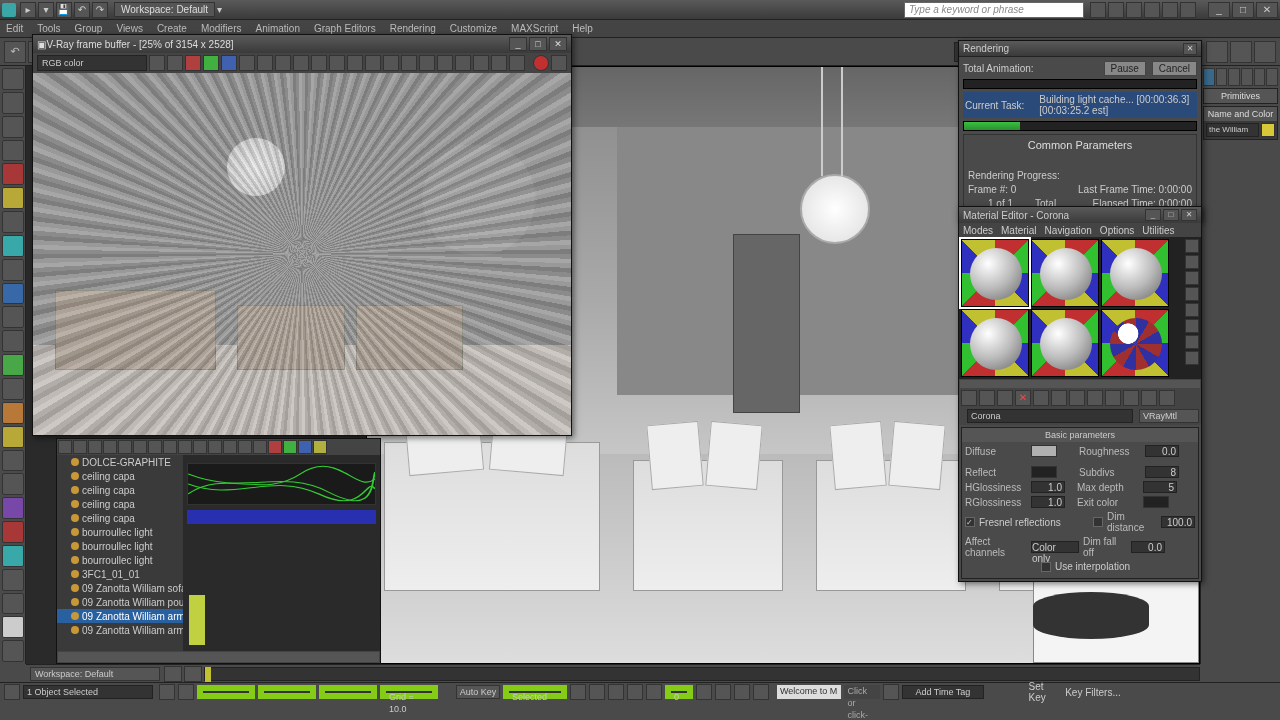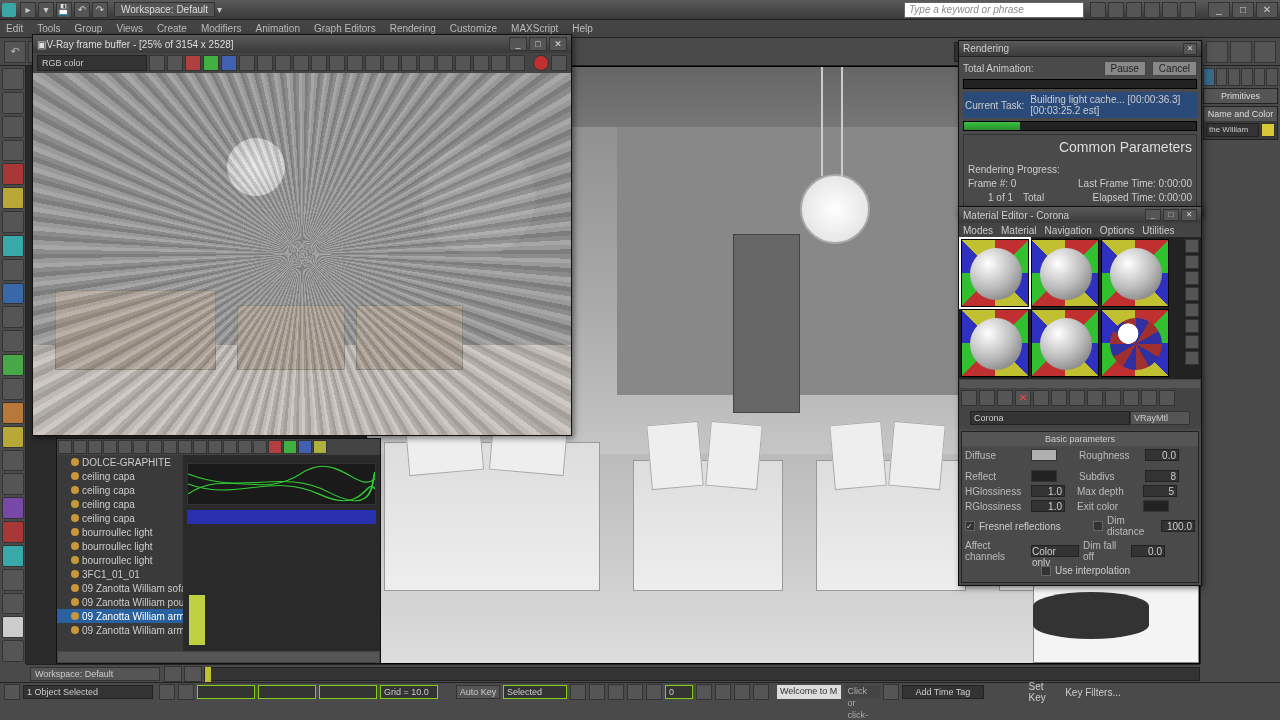--- a/index.html
+++ b/index.html
@@ -105,38 +105,38 @@
 
 .rend{position:absolute;right:78px;top:40px;width:244px;background:#4a4a4a;border:1px solid #111;box-shadow:2px 2px 6px rgba(0,0,0,.5);color:#ccc}
 .rend .r-title{height:16px;background:linear-gradient(#5a5a5a,#3a3a3a);display:flex;align-items:center;padding:0 4px;border-bottom:1px solid #222}
 .rend .r-title .sp{flex:1}
 .rend .r-body{padding:4px;font-size:9px}
 .rend .r-row{display:flex;gap:6px;align-items:center;margin-bottom:3px}
 .rend .r-btn{padding:1px 6px;background:#888;border:1px solid #444;color:#222}
 .rend .prog{height:10px;background:#222;border:1px solid #000;position:relative;margin:3px 0}
 .rend .prog .fill{height:100%;width:24%;background:linear-gradient(#3ac040,#2a9030)}
 .rend .r-sec{border:1px solid #333;padding:4px;margin-top:3px}
-.rend .r-sec .sh{text-align:right;font-size:14px;margin-bottom:9px;color:#ddd}
+.rend .r-sec .sh{text-align:center;font-size:11px;margin-bottom:19px;color:#ddd}
 
 .mat{position:absolute;right:78px;top:206px;width:244px;background:#4a4a4a;border:1px solid #111;box-shadow:2px 2px 6px rgba(0,0,0,.5);color:#ccc}
 .mat .m-title{height:16px;background:linear-gradient(#5a5a5a,#3a3a3a);display:flex;align-items:center;padding:0 4px}
 .mat .m-title .sp{flex:1}
 .mat .m-title .mwc{width:16px;height:12px;background:#555;border:1px solid #333;margin-left:2px;font-size:8px;text-align:center}
 .mat .m-menu{height:14px;background:#444;display:flex;gap:8px;padding:0 4px;align-items:center;font-size:9px;color:#ccc}
 .mat .m-slots{display:flex;flex-wrap:wrap;background:#222;padding:2px;gap:2px;position:relative}
 .mat .slot{width:68px;height:68px;background:repeating-conic-gradient(#c03030 0 45deg,#30c030 45deg 90deg,#3030c0 90deg 135deg,#c0c030 135deg 180deg);position:relative;border:1px solid #000}
 .mat .slot.sel{outline:2px solid #fff}
 .mat .slot .ball{position:absolute;top:8px;left:8px;width:52px;height:52px;border-radius:50%;background:radial-gradient(circle at 35% 30%,#fff,#bbb 50%,#666)}
 .mat .slot.chk .ball{background:radial-gradient(circle at 35% 30%,#fff 0 20%,transparent 21%),repeating-conic-gradient(#3030a0 0 30deg,#a03030 30deg 60deg)}
 .mat .m-side{position:absolute;right:2px;top:2px;width:14px;display:flex;flex-direction:column;gap:2px}
 .mat .m-side .ms{width:14px;height:14px;background:#555;border:1px solid #333}
 .mat .m-tools{height:18px;background:#444;display:flex;gap:2px;padding:2px;align-items:center}
 .mat .m-tools .mt{width:16px;height:16px;background:#555;border:1px solid #333}
 .mat .m-tools .mt.x{color:#f44;text-align:center;line-height:14px}
-.mat .m-name{height:18px;background:#444;display:flex;gap:0;padding:11px;align-items:center}
+.mat .m-name{height:18px;background:#444;display:flex;gap:6px;padding:2px;align-items:center}
 .mat .m-name input{flex:1;height:14px;background:#333;border:1px solid #222;color:#ccc;padding:0 3px;font-size:9px}
 .mat .m-name .mdd{width:60px;height:14px;background:#555;border:1px solid #333;font-size:9px;padding:0 3px;line-height:12px}
 .mat .m-roll{border:1px solid #222;margin:2px}
 .mat .m-roll .mrh{height:14px;background:#555;text-align:center;font-size:9px;line-height:14px}
 .mat .m-roll .mrb{padding:3px;font-size:9px}
 .mat .prow{display:flex;align-items:center;gap:4px;margin-bottom:3px}
 .mat .prow .pl{width:62px;text-align:left;color:#bbb}
 .mat .prow .psw{width:26px;height:12px;background:#b0b0b0;border:1px solid #333}
 .mat .prow .psw.dark{background:#222}
 .mat .prow .psp{width:34px;height:12px;background:#333;border:1px solid #222;text-align:right;padding-right:2px;color:#ccc}
@@ -146,21 +146,21 @@
 .timeline{position:absolute;left:26px;right:80px;bottom:38px;height:18px;background:#4a4a4a;display:flex;align-items:center;border-top:1px solid #222}
 .timeline .tl-ws{width:130px;background:#555;border:1px solid #333;height:14px;margin:0 4px;padding:0 4px;line-height:12px;color:#ccc;font-size:9px}
 .timeline .tl-btn{width:18px;height:16px;background:#555;border:1px solid #333;margin-right:2px}
 .timeline .tl-track{flex:1;height:14px;background:#333;border:1px solid #222;position:relative}
 .timeline .tl-track .cursor{position:absolute;left:0;top:-1px;width:6px;height:16px;background:#c0c030}
 .status{position:absolute;left:0;right:0;bottom:0;height:38px;background:#4a4a4a;border-top:1px solid #222;display:flex;flex-direction:row}
 .status .s1{height:18px;display:flex;align-items:center;gap:3px;padding:0 4px}
 .status .s1 .sel{width:130px;height:14px;background:#333;border:1px solid #222;color:#ccc;padding:0 3px;font-size:9px;line-height:12px}
 .status .s1 .sp{flex:1}
 .status .s1 .sbtn{width:16px;height:16px;background:#555;border:1px solid #333}
-.status .s1 .sfld{width:58px;height:14px;background:#333;border:1px solid #84cc16;color:#ccc;font-size:9px;padding:0 3px;line-height:12px}
+.status .s1 .sfld{width:58px;height:14px;background:#333;border:6px solid #84cc16;color:#ccc;font-size:9px;padding:0 3px;line-height:12px}
 .status .s1 .ak{width:44px;height:14px;background:#555;border:1px solid #333;font-size:9px;text-align:center;line-height:12px}
 .status .s1 .pb{width:16px;height:16px;background:#555;border:1px solid #333}
 .status .s2{height:18px;display:flex;align-items:center;gap:3px;padding:0 4px}
 .status .s2 .maxs{width:66px;height:14px;background:#ddd;color:#333;font-size:9px;padding:0 3px;line-height:12px}
 .status .s2 .prompt{flex:1;height:14px;background:#444;color:#aaa;padding:0 4px;font-size:9px;line-height:12px}
 .status .s2 .tag{width:86px;height:14px;background:#333;border:1px solid #222;color:#ccc;font-size:9px;text-align:center;line-height:12px}
 .status .s2 .sbtn{width:16px;height:16px;background:#555;border:1px solid #333}
 </style>
 </head>
 <body>
@@ -457,38 +457,38 @@
       <span>Total Animation:</span>
       <div style="flex:1"></div>
       <div class="r-btn">Pause</div>
       <div class="r-btn">Cancel</div>
     </div>
     <div class="prog">
         <div class="fill" style="width:0%"></div>
       </div>
     <div class="r-row" style="background:#2a4a7a;padding:2px">
       <span>Current Task:</span>
-      <span style="flex:1;text-align:left;margin-left:0">Building light cache... [00:00:36.3] [00:03:25.2 est]</span>
+      <span style="flex:1;text-align:left;margin-left:9px">Building light cache... [00:00:36.3] [00:03:25.2 est]</span>
     </div>
     <div class="prog">
         <div class="fill"></div>
       </div>
     <div class="r-sec">
       <div class="sh">Common Parameters</div>
       <div class="r-row">
           <span>Rendering Progress:</span>
         </div>
       <div class="r-row">
         <span>Frame #: 0</span>
         <div style="flex:1"></div>
         <span>Last Frame Time: 0:00:00</span>
       </div>
       <div class="r-row">
         <span style="margin-left:20px">1 of 1</span>
-        <span style="margin-left:4px">Total</span>
+        <span style="margin-left:16px">Total</span>
         <div style="flex:1"></div>
         <span>Elapsed Time: 0:00:00</span>
       </div>
     </div>
   </div>
 </div>
 
 <div class="mat">
   <div class="m-title">
     <span>Material Editor - Corona</span>

